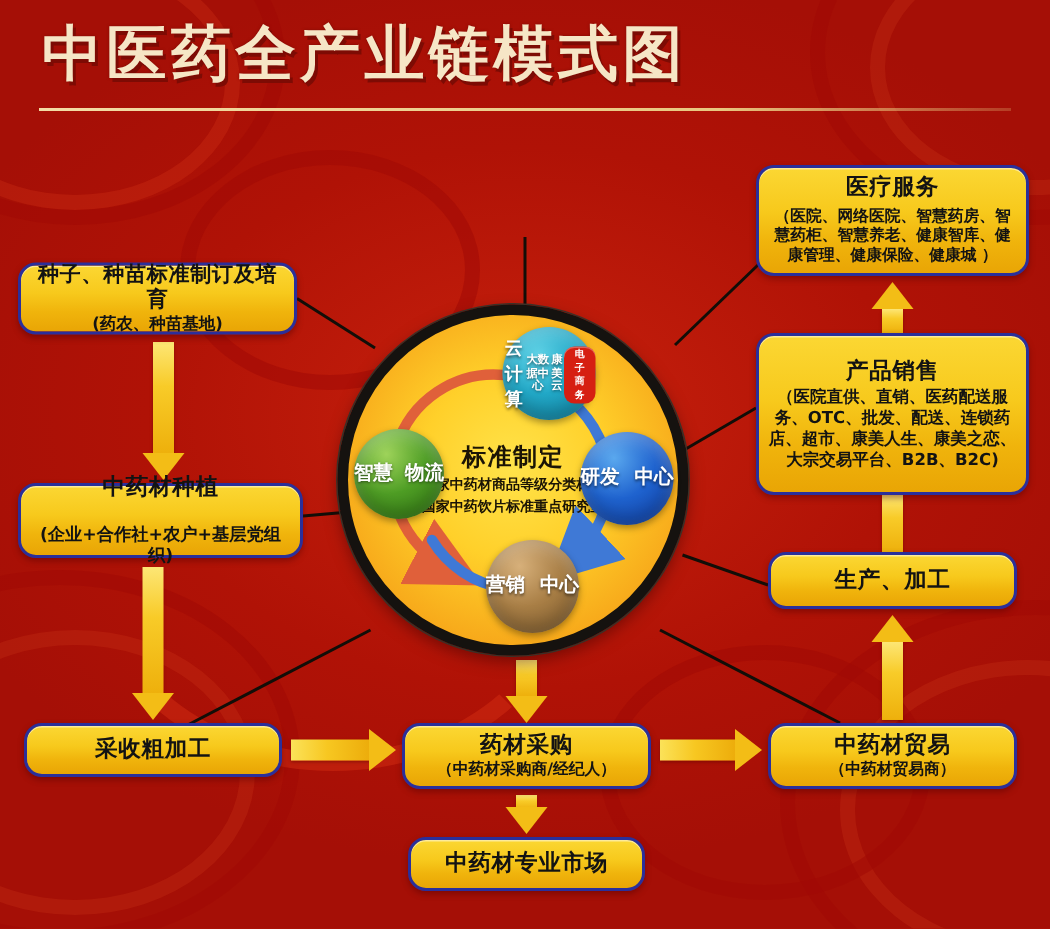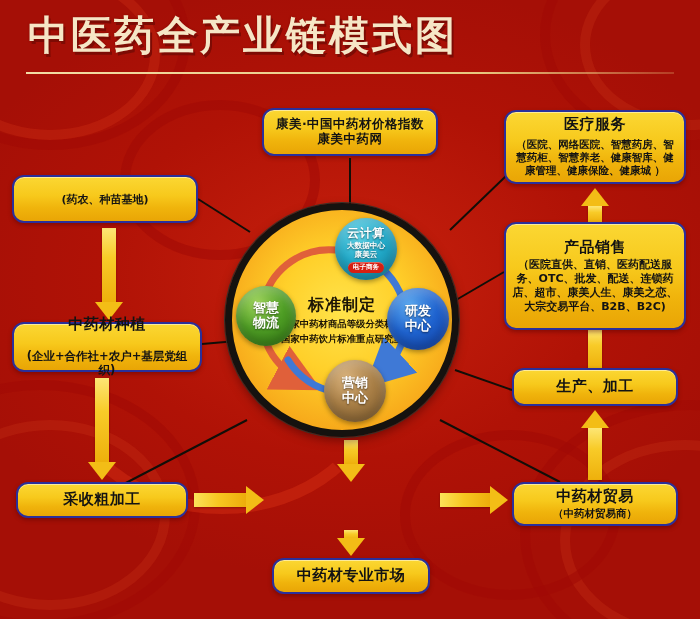--- a/index.html
+++ b/index.html
@@ -95,21 +95,21 @@
   #ring-red,#ring-blue{position:absolute;inset:0;}
   #hub-center{
     position:absolute;left:50%;top:50%;transform:translate(-50%,-50%);
     width:170px;text-align:center;color:#1b1405;
     font-family:"DejaVu Sans","Liberation Sans",sans-serif;
   }
   #hub-center .ht{font-size:16px;font-weight:bold;letter-spacing:1px;}
   #hub-center .hs{font-size:9.4px;font-weight:bold;line-height:1.35;margin-top:2px;}
   .orb{
     position:absolute;border-radius:50%;
-    display:flex;flex-direction:column;align-items:center;justify-content:center;
+    display:flex;flex-direction:row;align-items:center;justify-content:space-between;
     text-align:center;color:#fff;font-weight:bold;
     font-family:"DejaVu Sans","Liberation Sans",sans-serif;
     text-shadow:0 1px 2px rgba(0,0,0,.55);
     box-shadow:0 2px 5px rgba(0,0,0,.35), inset 0 -6px 12px rgba(0,0,0,.22), inset 0 5px 10px rgba(255,255,255,.28);
   }
   #orb-cloud{
     left:103px;top:8px;width:62px;height:62px;
     background:radial-gradient(circle at 38% 30%, #5fd2e6 0%, #22a9c8 45%, #0e7e9e 100%);
   }
   #orb-cloud .l1{font-size:12px;letter-spacing:.5px;}
@@ -222,38 +222,39 @@
   </div>
   <div class="arrow v ar-u" style="left:581px;top:188px;width:28px;height:34px;">
     <div class="shaft" style="height:16px;"></div>
       <div class="head"></div>
   </div>
   <div class="arrow v ar-d" style="left:337px;top:440px;width:28px;height:42px;">
     <div class="shaft" style="height:24px;"></div>
       <div class="head"></div>
   </div>
 
-  <div class="node" id="n-index">
-    <div class="t">康美·中国中药材价格指数</div>
-    <div class="t">康美中药网</div>
-  </div>
 
   <div class="node" id="n-seed">
+    <div class="t">种子、种苗标准制订及培育</div>
     <div class="s">(药农、种苗基地)</div>
   </div>
 
   <div class="node" id="n-plant">
     <div class="t">中药材种植</div>
     <div class="s">(企业+合作社+农户+基层党组织)</div>
   </div>
 
   <div class="node" id="n-harvest">
     <div class="t">采收粗加工</div>
   </div>
 
+  <div class="node" id="n-purchase">
+    <div class="t">药材采购</div>
+    <div class="s">（中药材采购商/经纪人）</div>
+  </div>
 
   <div class="node" id="n-market">
     <div class="t">中药材专业市场</div>
   </div>
 
   <div class="node" id="n-trade">
     <div class="t">中药材贸易</div>
     <div class="s">（中药材贸易商）</div>
   </div>
 

